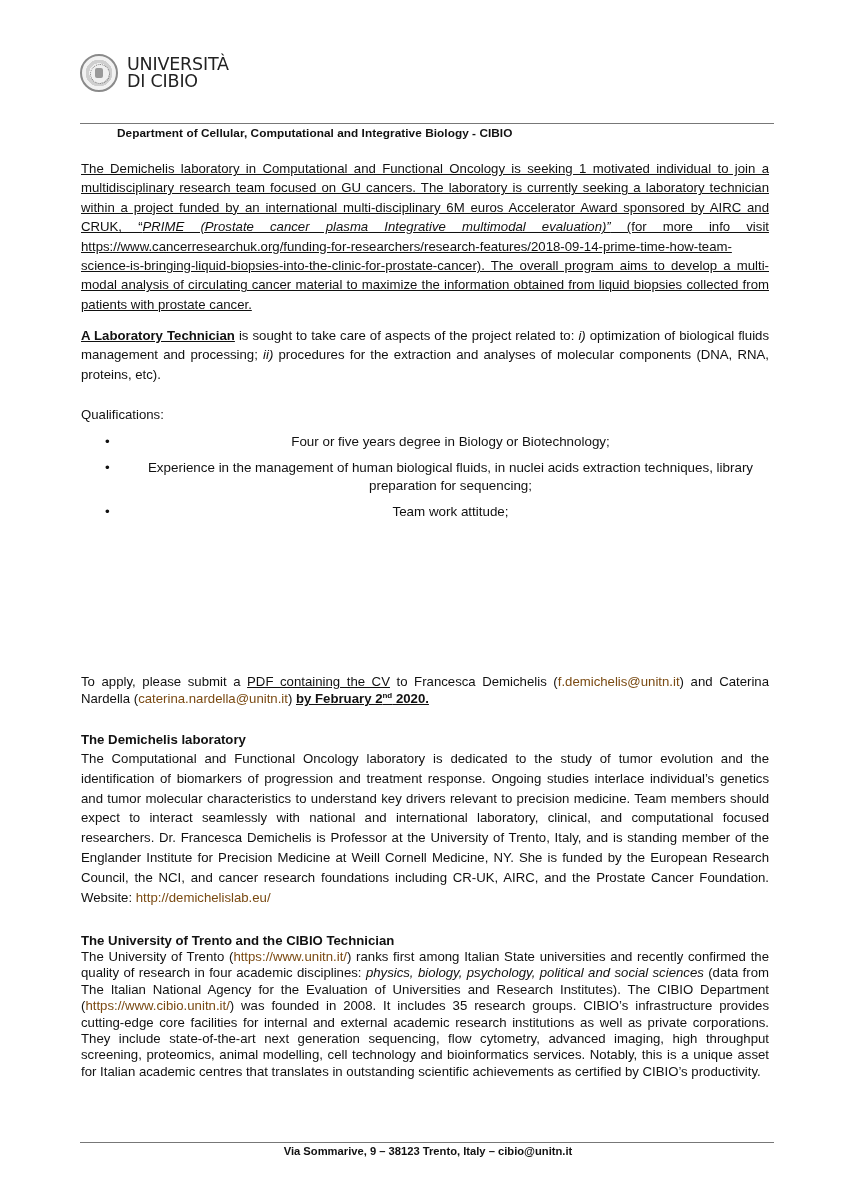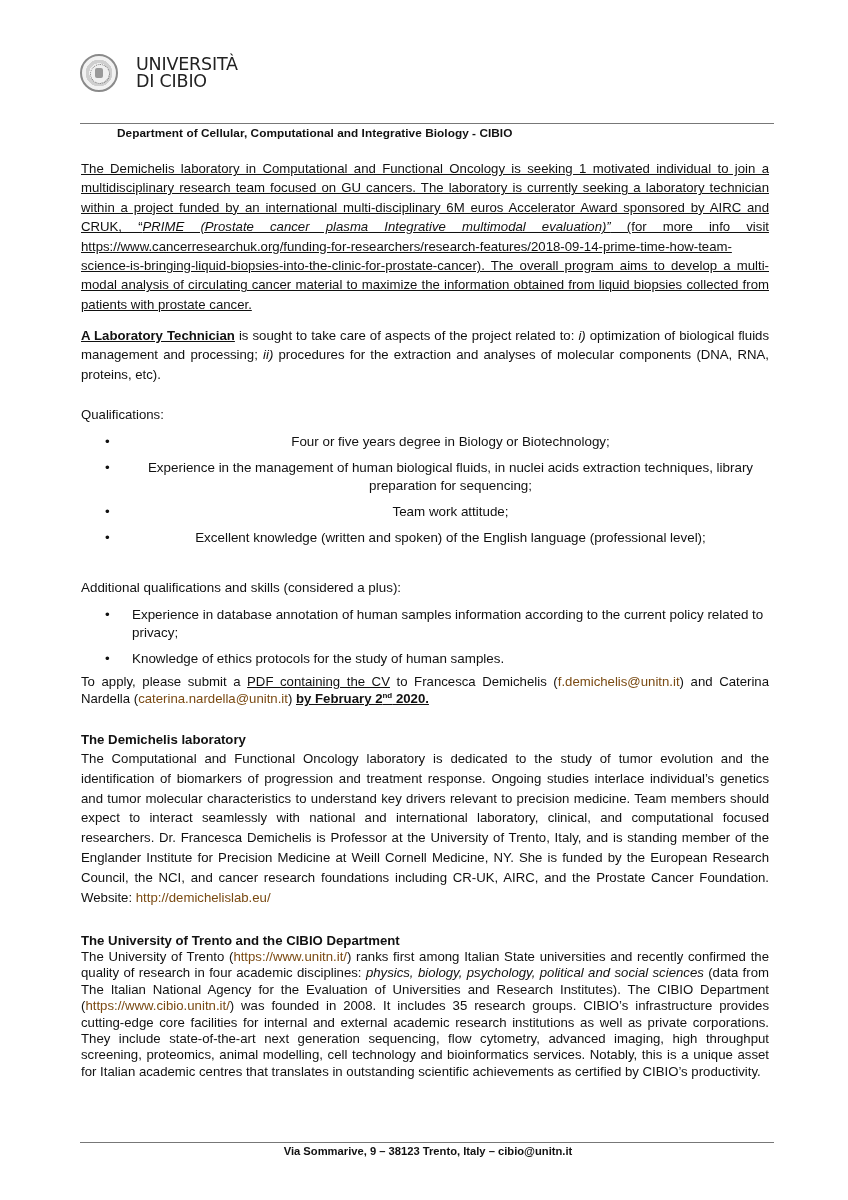--- a/index.html
+++ b/index.html
@@ -8,21 +8,21 @@
   .page { position: absolute; left: 0; top: 0; width: 848px; height: 1200px; }
 
   
   .logo { position: absolute; left: 80px; top: 54px; display: flex; align-items: center; }
   .seal { width: 38px; height: 38px; border-radius: 50%; border: 2px solid #8a8a8a;
           box-sizing: border-box; position: relative; background: radial-gradient(circle, #f0f0f0 0 40%, #cfcfcf 41% 55%, #f2f2f2 56% 100%); }
   .seal::before { content: ""; position: absolute; left: 8px; top: 8px; width: 18px; height: 18px;
                   border-radius: 50%; border: 1px dotted #777; }
   .seal::after { content: ""; position: absolute; left: 13px; top: 12px; width: 8px; height: 10px;
                  background: #999; border-radius: 2px; }
-  .logo-text { margin-left: 18px; font-family: "DejaVu Sans", sans-serif; font-size: 17.5px;
+  .logo-text { margin-left: 9px; font-family: "DejaVu Sans", sans-serif; font-size: 17.5px;
                line-height: 17px; color: #222; letter-spacing: -0.2px; }
   .logo-text div { font-weight: normal; }
 
   .hr-top { position: absolute; left: 80px; top: 123px; width: 694px; height: 0;
             border-top: 1px solid #777; }
   .dept { position: absolute; left: 80px; top: 126px; font-size: 11.8px; font-weight: bold;
           color: #111; letter-spacing: 0.05px; padding-left: 37px; }
 
   .content { position: absolute; left: 81px; width: 688px; font-size: 13.2px; line-height: 19.4px; }
   .justify { text-align: justify; }
@@ -77,33 +77,27 @@
 
   <div class="content p1 justify"><span>The Demichelis laboratory in Computational and Functional Oncology is seeking 1 motivated individual to join a multidisciplinary research team focused on GU cancers. The laboratory is currently seeking a laboratory technician within a project funded by an international multi-disciplinary 6M euros Accelerator Award sponsored by AIRC and CRUK, “</span><span class="i">PRIME (Prostate cancer plasma Integrative multimodal evaluation)”</span><span> (for more info visit https://www.cancerresearchuk.org/funding-for-researchers/research-features/2018-09-14-prime-time-how-team-science-is-bringing-liquid-biopsies-into-the-clinic-for-prostate-cancer).   The overall program aims to develop a multi-modal analysis of circulating cancer material to maximize the information obtained from liquid biopsies collected from patients with prostate cancer.</span></div>
 
   <div class="content p2 justify"><span class="b u">A Laboratory Technician</span><span> is sought to take care of aspects of the project related to: </span><span class="i">i)</span><span> optimization of biological fluids management and processing; </span><span class="i">ii)</span><span> procedures for the extraction and analyses of molecular components (DNA, RNA, proteins, etc).</span></div>
 
   <div class="content qual-label">Qualifications:</div>
   <div class="bullets q1">
     <div class="bullet">Four or five years degree in Biology or Biotechnology;</div>
     <div class="bullet">Experience in the management of human biological fluids, in nuclei acids extraction techniques, library preparation for sequencing;</div>
     <div class="bullet">Team work attitude;</div>
-    <div class="bullet">Excellent knowledge (written and spoken) of the English language (professional level);</div>
   </div>
 
-  <div class="addl">Additional qualifications and skills (considered a plus):</div>
-  <div class="bullets q2">
-    <div class="bullet">Experience in database annotation of human samples information according to the current policy related to privacy;</div>
-    <div class="bullet">Knowledge of ethics protocols for the study of human samples.</div>
-  </div>
 
   <div class="content apply justify"><span>To apply, please submit a </span><span class="u">PDF containing the CV</span><span> to Francesca Demichelis (</span><span class="link">f.demichelis@unitn.it</span><span>) and Caterina Nardella (</span><span class="link">caterina.nardella@unitn.it</span><span>) </span><span class="b u"><span>by February 2</span><span class="sup">nd</span><span> 2020.</span></span></div>
 
   <div class="lab-title">The Demichelis laboratory</div>
   <div class="content lab-body justify"><span>The Computational and Functional Oncology laboratory is dedicated to the study of tumor evolution and the identification of biomarkers of progression and treatment response. Ongoing studies interlace individual’s genetics and tumor molecular characteristics to understand key drivers relevant to precision medicine. Team members should expect to interact seamlessly with national and international laboratory, clinical, and computational focused researchers. Dr. Francesca Demichelis is Professor at the University of Trento, Italy, and is standing member of the Englander Institute for Precision Medicine at Weill Cornell Medicine, NY. She is funded by the European Research Council, the NCI, and cancer research foundations including CR-UK, AIRC, and the Prostate Cancer Foundation. Website: </span><span class="link">http://demichelislab.eu/</span></div>
 
-  <div class="uni-title">The University of Trento and the CIBIO Department</div>
+  <div class="uni-title">The University of Trento and the CIBIO Technician</div>
   <div class="content uni-body justify"><span>The University of Trento (</span><span class="link">https://www.unitn.it/</span><span>) ranks first among Italian State universities and recently confirmed the quality of research in four academic disciplines: </span><span class="i">physics, biology, psychology, political and social sciences</span><span> (data from The Italian National Agency for the Evaluation of Universities and Research Institutes). The CIBIO Department (</span><span class="link">https://www.cibio.unitn.it/</span><span>) was founded in 2008. It includes 35 research groups. CIBIO’s infrastructure provides cutting-edge core facilities for internal and external academic research institutions as well as private corporations. They include state-of-the-art next generation sequencing, flow cytometry, advanced imaging, high throughput screening, proteomics, animal modelling, cell technology and bioinformatics services. Notably, this is a unique asset for Italian academic centres that translates in outstanding scientific achievements as certified by CIBIO’s productivity.</span></div>
 
   <div class="hr-bottom"></div>
   <div class="footer"><span>Via Sommarive, 9 – 38123 Trento, Italy – cibio@unitn.it</span></div>
 
 </div>
 
 </body></html>

